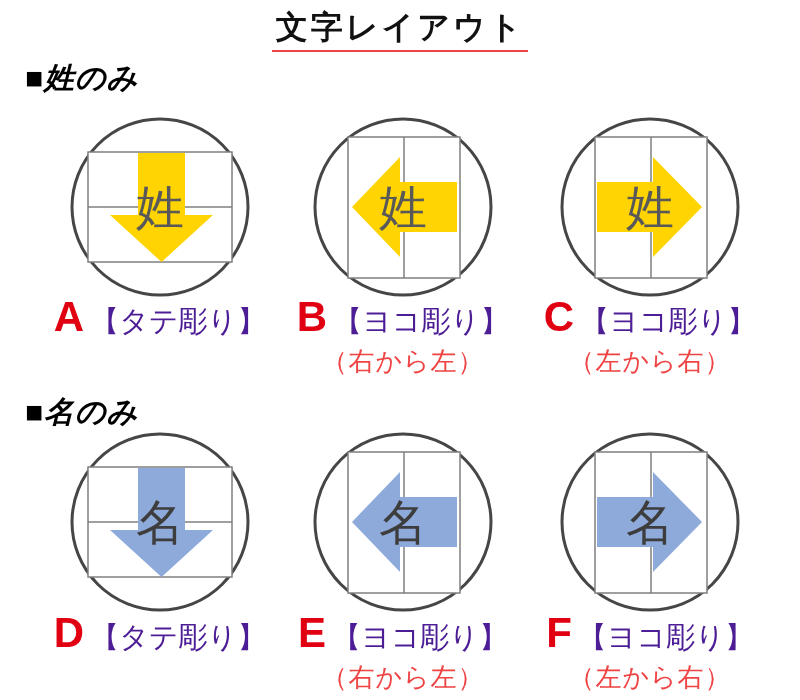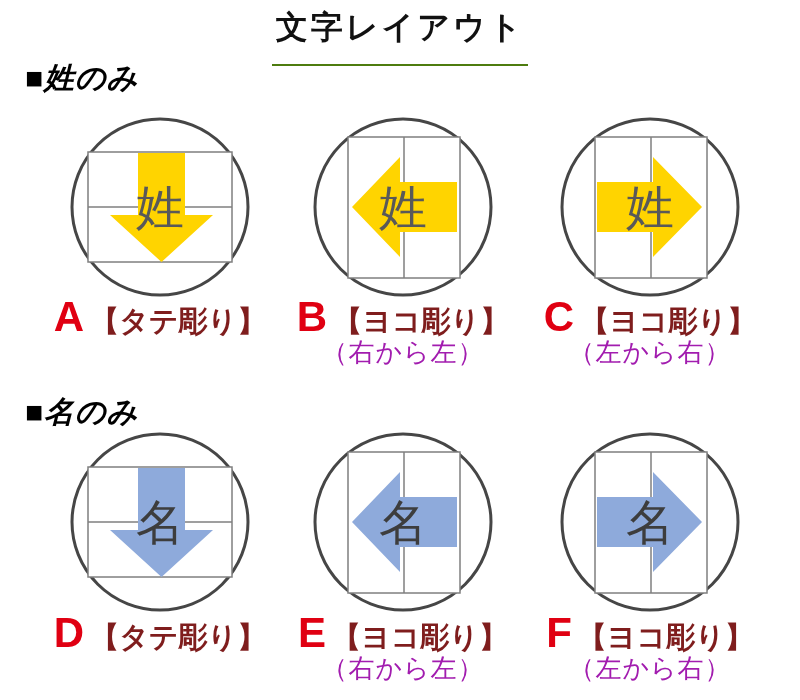--- a/index.html
+++ b/index.html
@@ -3,39 +3,39 @@
 <meta charset="utf-8">
 <style>
   html,body{margin:0;padding:0;}
   body{
     width:800px;height:700px;background:#ffffff;position:relative;overflow:hidden;
     font-family:"Liberation Sans","DejaVu Sans",sans-serif;color:#111;
   }
   .title-wrap{position:absolute;top:6px;left:0;width:800px;text-align:center;}
   .page-title{
     display:inline-block;font-size:32px;font-weight:bold;letter-spacing:3px;
-    color:#111;border-bottom:2px solid #4d7c0f;padding:0 4px 14px 4px;
+    color:#111;border-bottom:2px solid #ef4444;padding:0 4px 0 4px;
   }
   .section-heading{
     position:absolute;left:25px;font-size:30px;font-weight:bold;color:#000;
     letter-spacing:1px;
     font-style:italic;
   }
   #heading-sei{top:58px;}
   #heading-mei{top:392px;}
   .cell{position:absolute;width:200px;height:185px;}
   .row1.c0{left:60px;top:115px;} .row1.c1{left:303px;top:115px;} .row1.c2{left:550px;top:115px;}
   .row2.c0{left:60px;top:430px;} .row2.c1{left:303px;top:430px;} .row2.c2{left:550px;top:430px;}
   .label{position:absolute;width:220px;text-align:center;line-height:1.05;}
   .lrow1.c0{left:50px;top:296px;} .lrow1.c1{left:293px;top:296px;} .lrow1.c2{left:540px;top:296px;}
   .lrow2.c0{left:50px;top:612px;} .lrow2.c1{left:293px;top:612px;} .lrow2.c2{left:540px;top:612px;}
   .label-line1{display:flex;justify-content:center;align-items:baseline;gap:6px;}
   .option-letter{font-size:42px;font-weight:bold;color:#e00012;line-height:1;}
-  .option-label{font-size:29px;font-weight:bold;color:#7f1d1d;letter-spacing:0px;}
-  .option-sublabel{font-size:26px;font-weight:normal;color:#a21caf;margin-top:1px;letter-spacing:1px;}
+  .option-label{font-size:29px;font-weight:normal;color:#4c1d95;letter-spacing:0px;}
+  .option-sublabel{font-size:26px;font-weight:normal;color:#ef4444;margin-top:10px;letter-spacing:1px;}
 </style>
 </head>
 <body>
 
 <div class="title-wrap">
   <span class="page-title">文字レイアウト</span>
 </div>
 
 <div id="heading-sei" class="section-heading">■姓のみ</div>
 <div id="heading-mei" class="section-heading">■名のみ</div>

